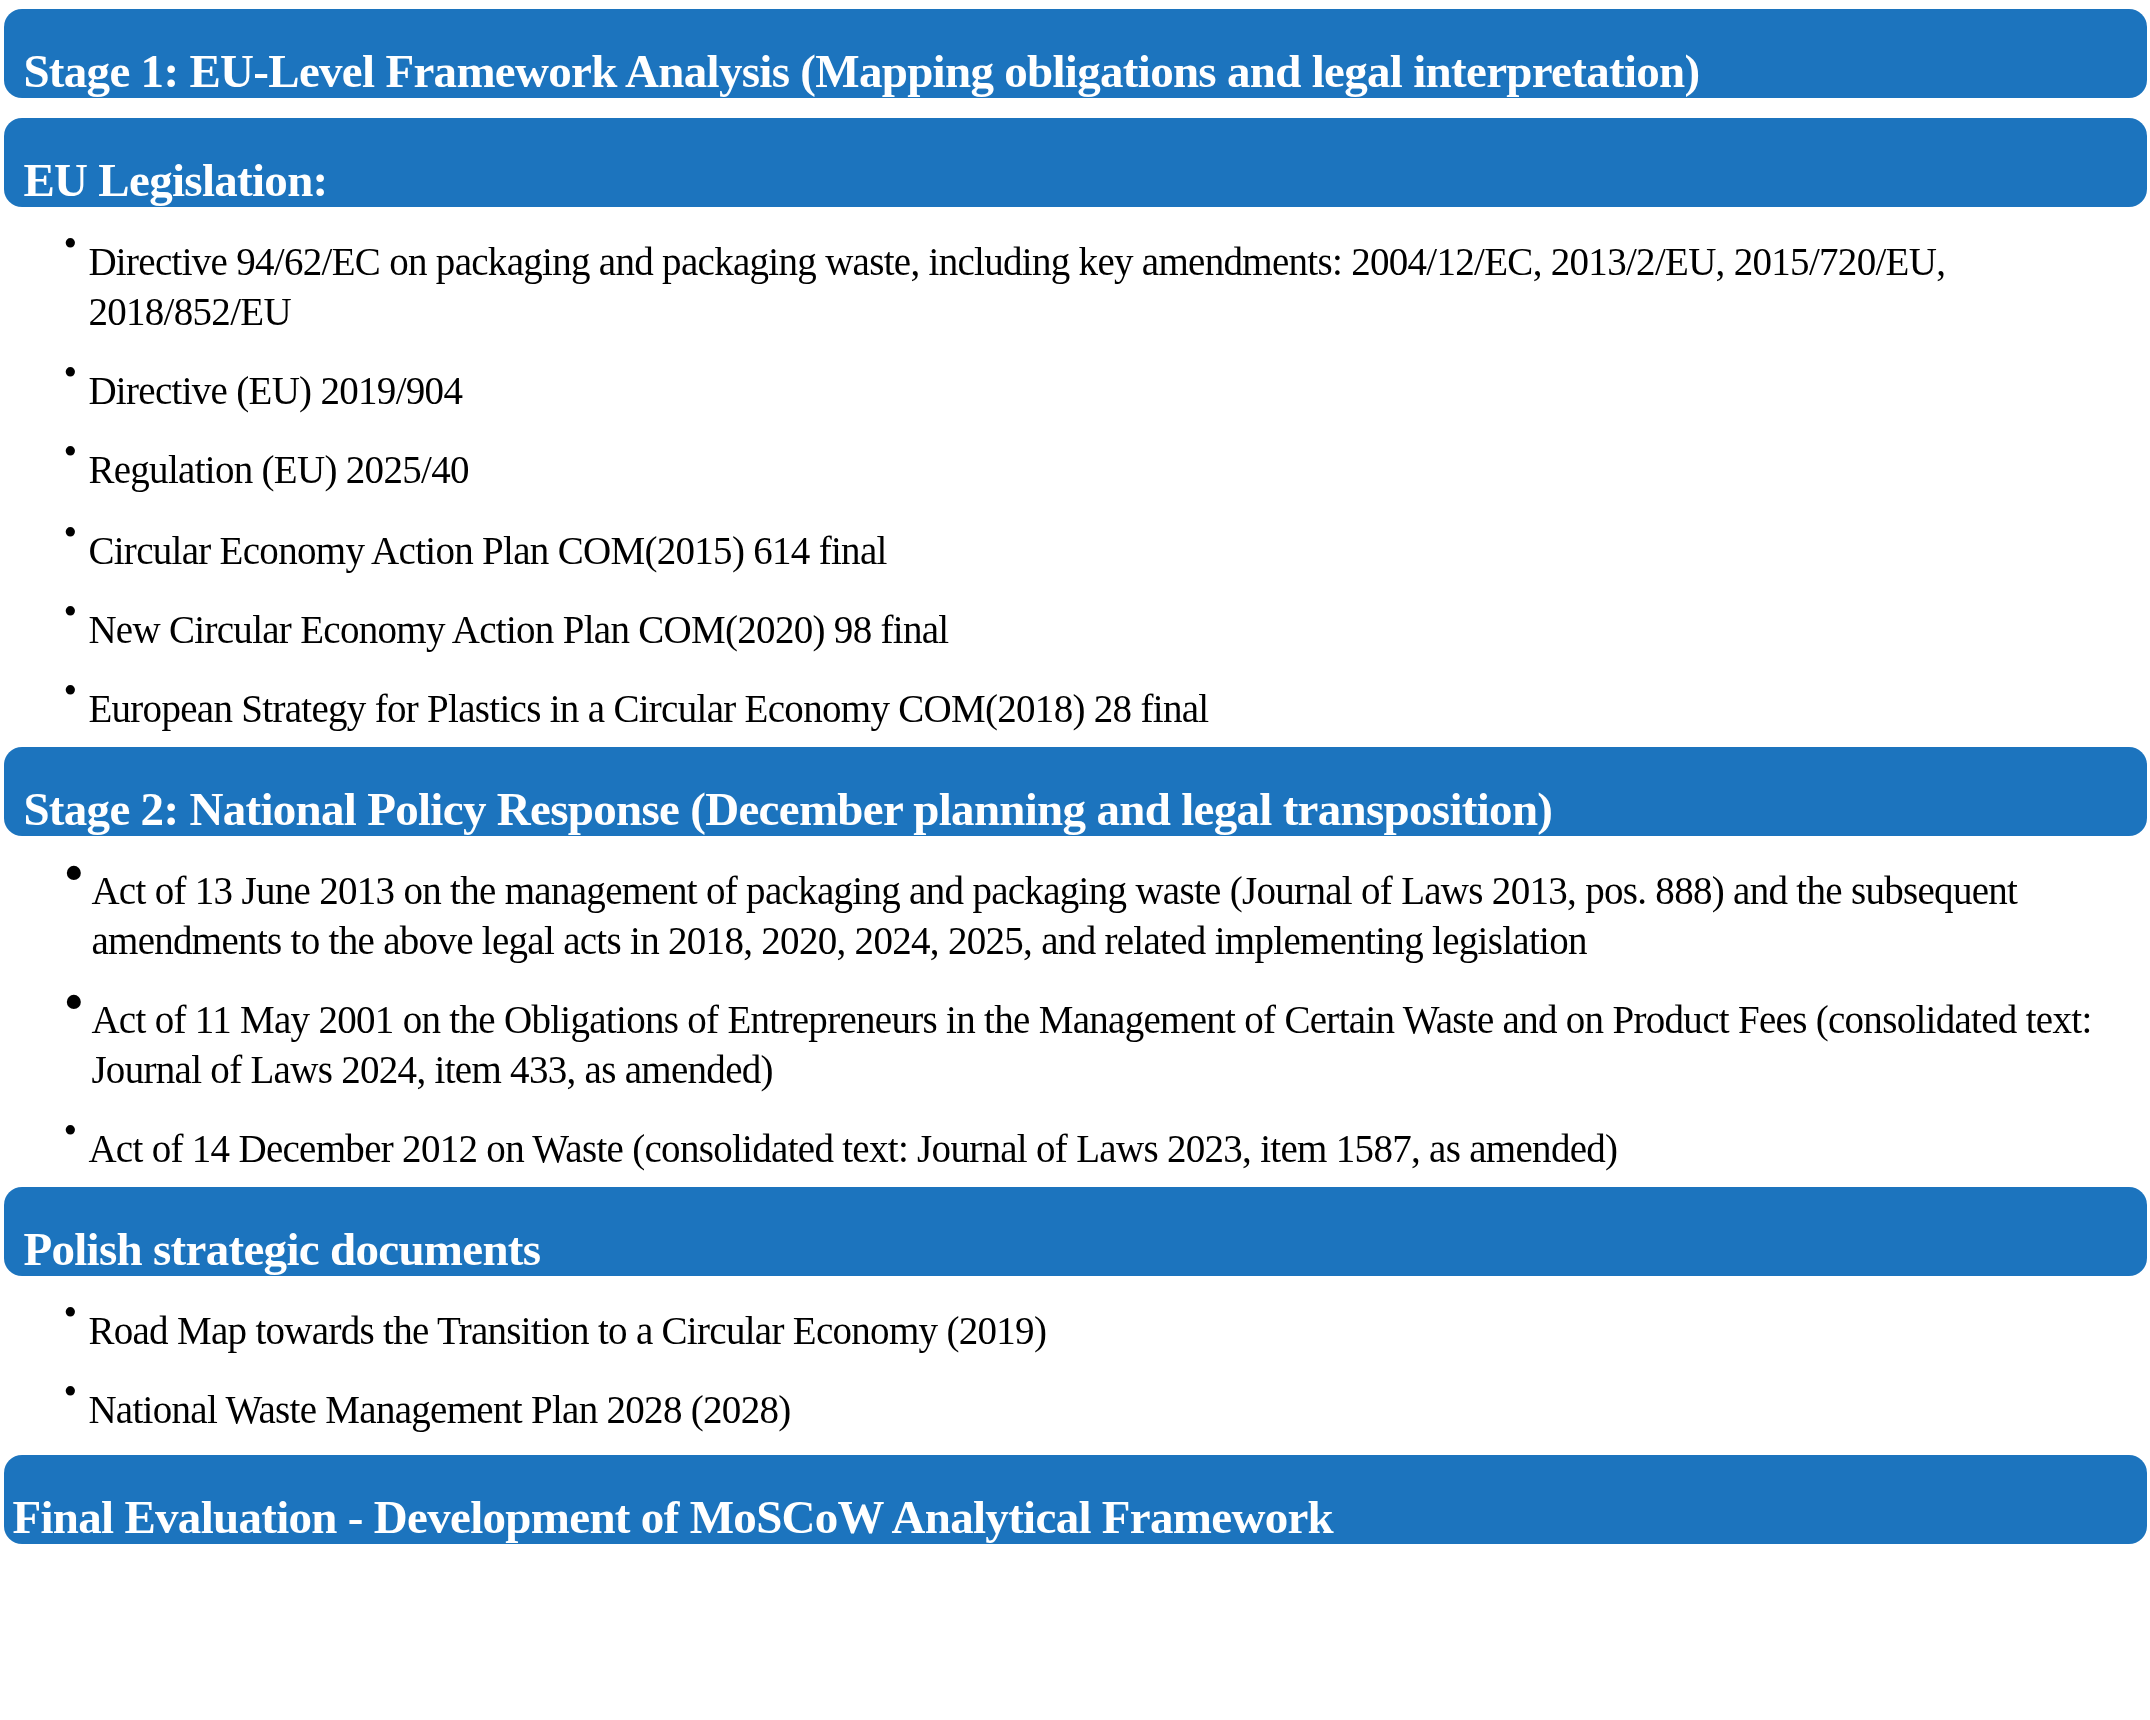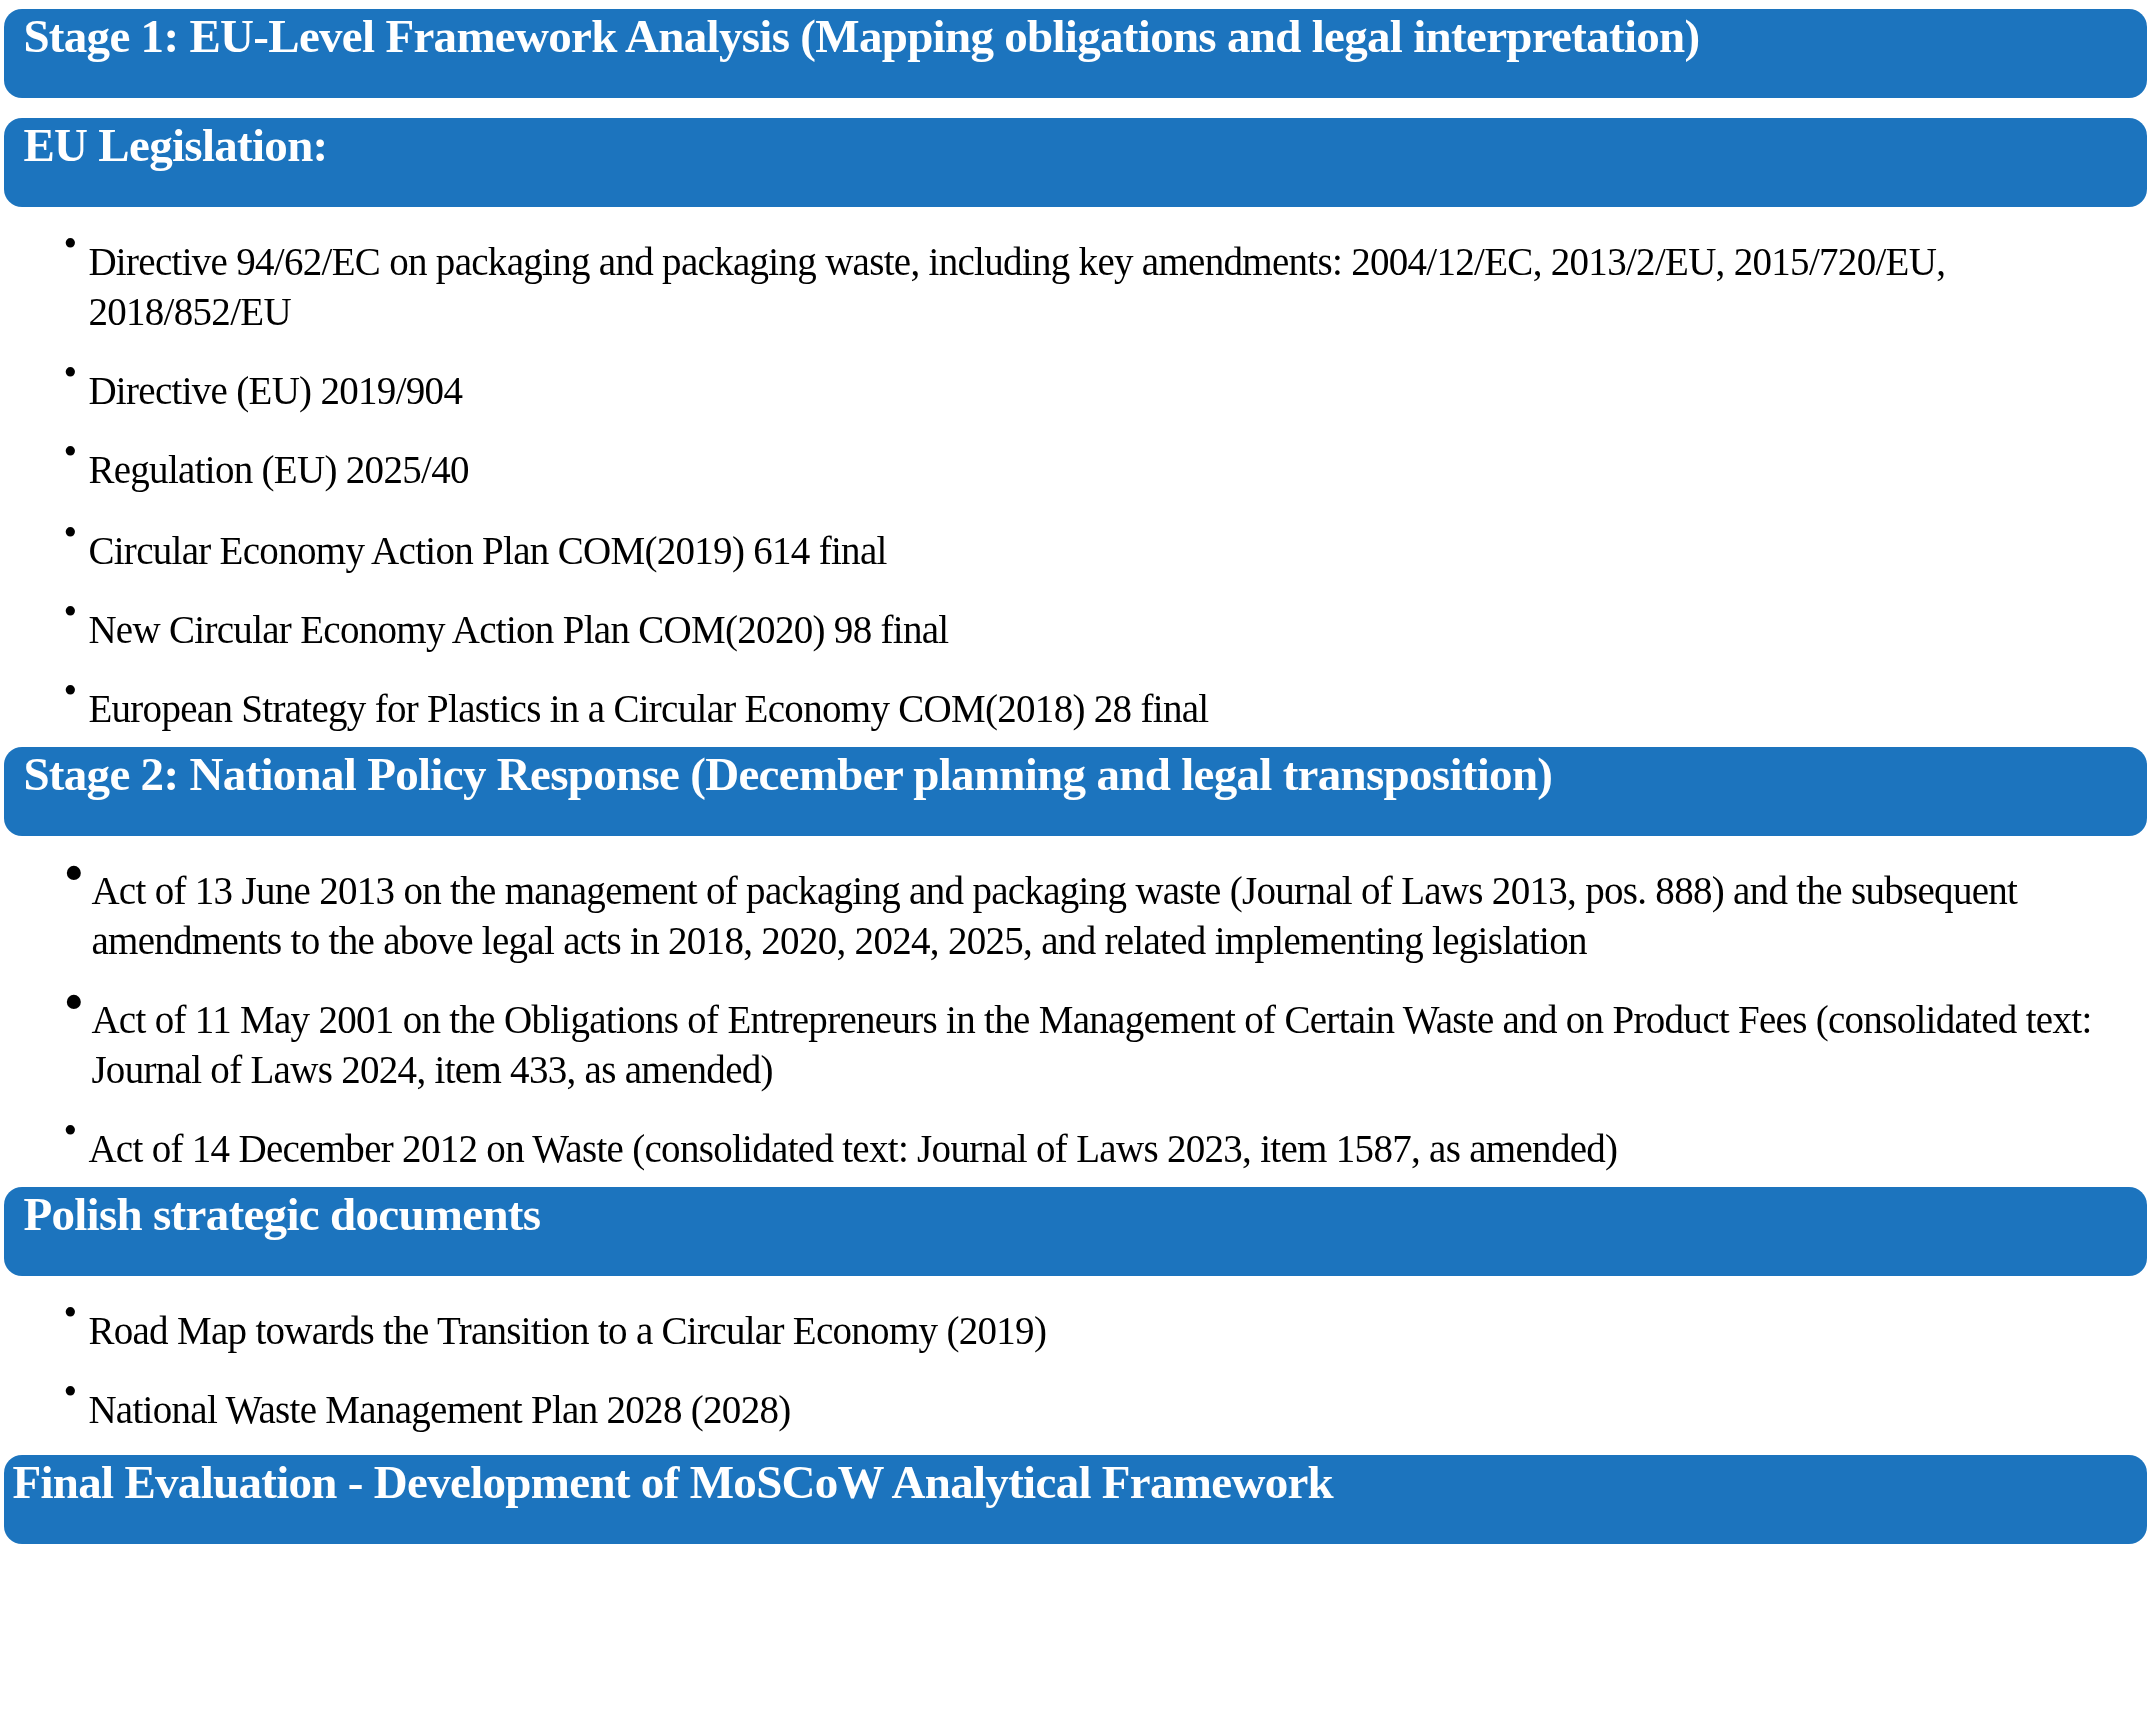--- a/index.html
+++ b/index.html
@@ -24,21 +24,21 @@
     height:1720px;
     padding:9px 4.4px;
   }
   .bar{
     box-sizing:border-box;
     height:89px;
     border-radius:18px;
     background:var(--bar-blue);
     color:var(--bar-text);
     display:flex;
-    align-items:flex-start;
+    align-items:flex-end;
     padding:0 19px;
     overflow:hidden;
   }
   .bar-label{
     font-size:47px;
     font-weight:bold;
     letter-spacing:-0.7px;
     white-space:nowrap;
   }
   .bar.gap-lg{ margin-top:20px; }
@@ -97,21 +97,21 @@
       <li>
         <span class="dot">•</span>
         <span class="li-text">Regulation (EU) 2025/40</span>
       </li>
     </ul>
 
 
   <ul class="bullets">
       <li>
         <span class="dot">•</span>
-        <span class="li-text">Circular Economy Action Plan  COM(2019) 614 final</span>
+        <span class="li-text">Circular Economy Action Plan  COM(2015) 614 final</span>
       </li>
       <li>
         <span class="dot">•</span>
         <span class="li-text">New Circular Economy Action Plan COM(2020) 98 final</span>
       </li>
       <li>
         <span class="dot">•</span>
         <span class="li-text">European Strategy for Plastics in a Circular Economy COM(2018) 28 final</span>
       </li>
     </ul>

